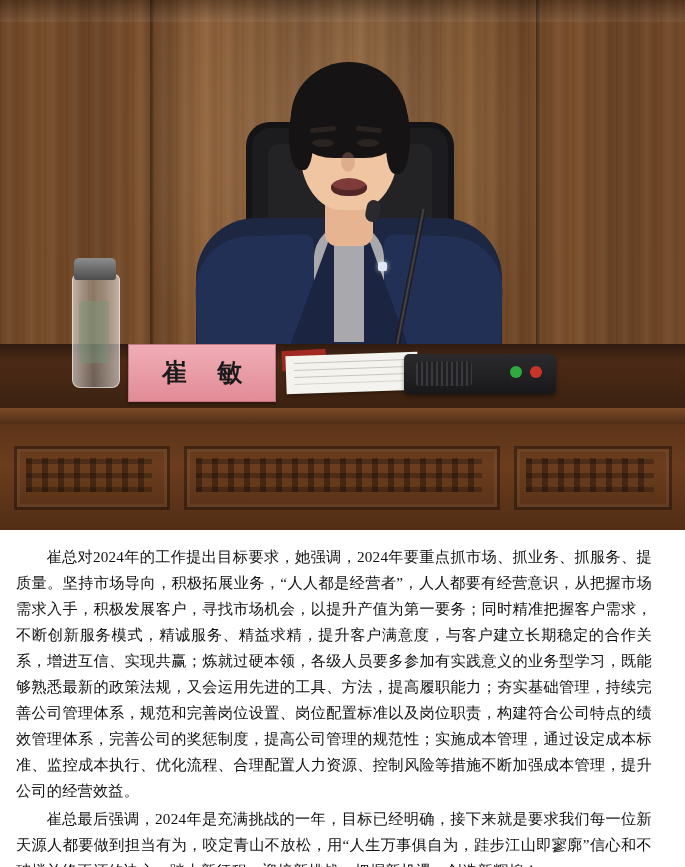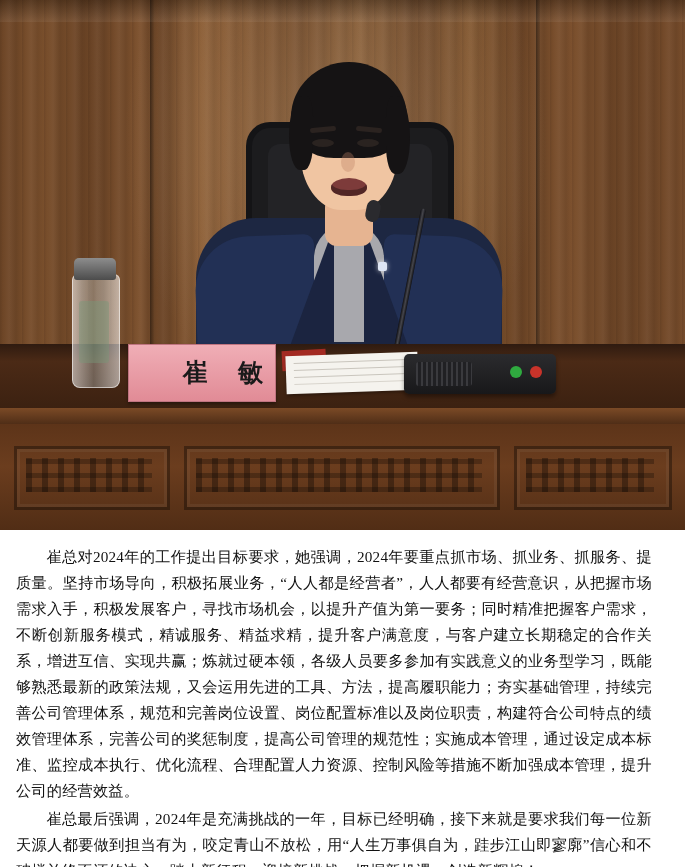--- a/index.html
+++ b/index.html
@@ -219,21 +219,21 @@
   
   .nameplate {
     position: absolute; left: 128px; top: 344px;
     width: 146px; height: 56px;
     background: linear-gradient(180deg, #f0aeb6, #e18b96);
     border: 1px solid #c07480;
     box-shadow: 0 2px 3px rgba(0,0,0,.35);
   }
   .nameplate span {
     display: block;
-    text-align: right;
+    text-align: center;
     line-height: 56px;
     font-size: 25px;
     letter-spacing: 12px;
     text-indent: 12px;
     color: #1a1a1a;
     font-family: "Liberation Serif", serif;
     font-weight: 700;
   }
 
   

